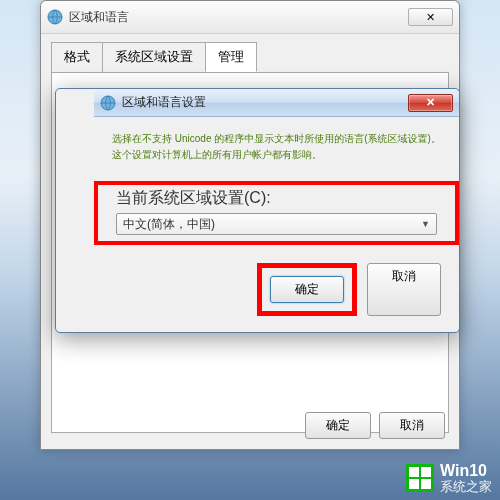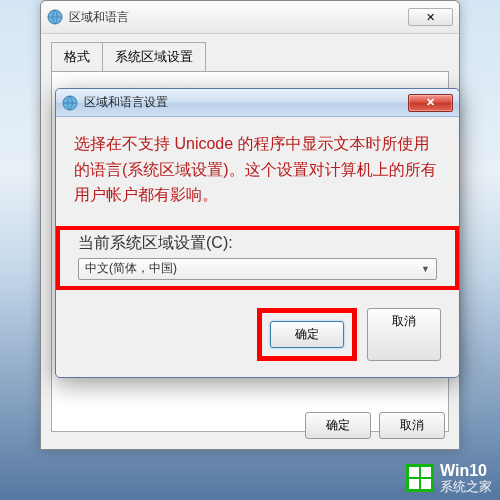--- a/index.html
+++ b/index.html
@@ -22,29 +22,29 @@
     
     .legacy-text { font-size: 12px; color: #999; margin-top: 8px; }
     .change-locale-btn { position: absolute; right: 20px; top: 235px; padding: 3px 10px; font-size: 12px; background: linear-gradient(#fdfdfd,#e3e3e3); border: 1px solid #999; border-radius: 3px; display: flex; align-items: center; gap: 4px; }
     .shield-icon { width: 14px; height: 14px; }
     
     .link { font-size: 12px; color: #0066cc; text-decoration: underline; cursor: pointer; margin-top: 40px; display: inline-block; }
     
     .parent-buttons { position: absolute; bottom: 10px; right: 14px; display: flex; gap: 8px; }
     .parent-buttons .btn { padding: 4px 20px; font-size: 12px; background: linear-gradient(#fdfdfd,#e3e3e3); border: 1px solid #999; border-radius: 3px; }
     
-    .child-window { position: absolute; top: 88px; left: 55px; width: 405px; background: #f0f0f0; border: 1px solid #5a7aa3; border-radius: 5px; box-shadow: 0 6px 24px rgba(0,0,0,0.4); }
+    .child-window { position: absolute; top: 88px; left: 55px; width: 405px; background: #f0f0f0; border: 1px solid #5a7aa3; border-radius: 5px; box-shadow: 0 6px 24px rgba(0,0,0,0.4); padding-left: 38px; }
     .child-titlebar { height: 28px; background: linear-gradient(to bottom, #e9f1fb, #cfe0f3 48%, #b9d0ea 52%, #d0e0f2); display: flex; align-items: center; padding: 0 6px; border-radius: 5px 5px 0 0; border-bottom: 1px solid #9ab5d6; }
     .child-titlebar .globe-icon { width: 16px; height: 16px; margin-right: 6px; }
     .child-titlebar .title { font-size: 12px; color: #222; }
     .child-titlebar .spacer { flex: 1; }
     .child-titlebar .closebtn { width: 45px; height: 18px; background: linear-gradient(#f29a93,#d7493a 48%,#c33a2a 52%,#e2685a); border: 1px solid #8c2c22; border-radius: 2px; display: flex; align-items: center; justify-content: center; color: #fff; font-size: 11px; font-weight: bold; box-shadow: inset 0 0 0 1px rgba(255,255,255,0.3); }
     
     .child-body { padding: 14px 18px 16px; }
-    .desc { font-size: 16px; color: #b91c1c; line-height: 1.6; margin-bottom: 18px; }
+    .desc { font-size: 10px; color: #4d7c0f; line-height: 1.6; margin-bottom: 18px; }
     
     .red-box-1 { border: 4px solid #ff0000; padding: 3px 3px 6px; margin: 0 -18px 18px; }
     .red-box-1 .label { font-size: 16px; color: #333; padding: 0 15px 4px; }
     .dropdown { margin: 0 15px; height: 22px; background: linear-gradient(#fdfdfd,#ededed); border: 1px solid #999; border-radius: 2px; display: flex; align-items: center; padding: 0 6px; font-size: 12px; color: #333; position: relative; }
     .dropdown .arrow { position: absolute; right: 6px; font-size: 9px; color: #555; }
     
     .child-buttons { display: flex; gap: 10px; justify-content: flex-end; margin-top: 8px; }
     .child-buttons .btn { padding: 4px 24px; font-size: 12px; background: linear-gradient(#fdfdfd,#e3e3e3); border: 1px solid #999; border-radius: 3px; }
     .child-buttons .btn.ok { border: 1px solid #3c7fb1; box-shadow: 0 0 2px #6eb1e3; }
     .red-box-2 { border: 5px solid #ff0000; padding: 8px 8px; display: inline-block; }
@@ -67,20 +67,21 @@
         <path d="M1 8h14M8 1c3 3 3 11 0 14M8 1c-3 3-3 11 0 14" stroke="#3a7fb0" fill="none" stroke-width="0.8"></path>
       </svg>
     <span class="title">区域和语言</span>
     <span class="spacer"></span>
     <div class="ctl close">✕</div>
   </div>
   <div class="parent-body">
     <div class="tabs">
       <div class="tab">格式</div>
       <div class="tab">系统区域设置</div>
+      <div class="tab active">管理</div>
     </div>
     <div class="tab-content">
       <div class="section-label">欢迎屏幕和新用户帐户</div>
       <div class="legacy-text">中文(简体，中国)</div>
       <div class="change-locale-btn">
         <svg class="shield-icon" viewBox="0 0 16 16">
             <path d="M8 1l6 2v4c0 4-3 7-6 8-3-1-6-4-6-8V3l6-2z" fill="#f7d154" stroke="#b08a20"></path>
             <path d="M8 1l6 2v4c0 4-3 7-6 8V1z" fill="#5aa3e0"></path>
           </svg>
         <span>更改系统区域设置(C)...</span>

